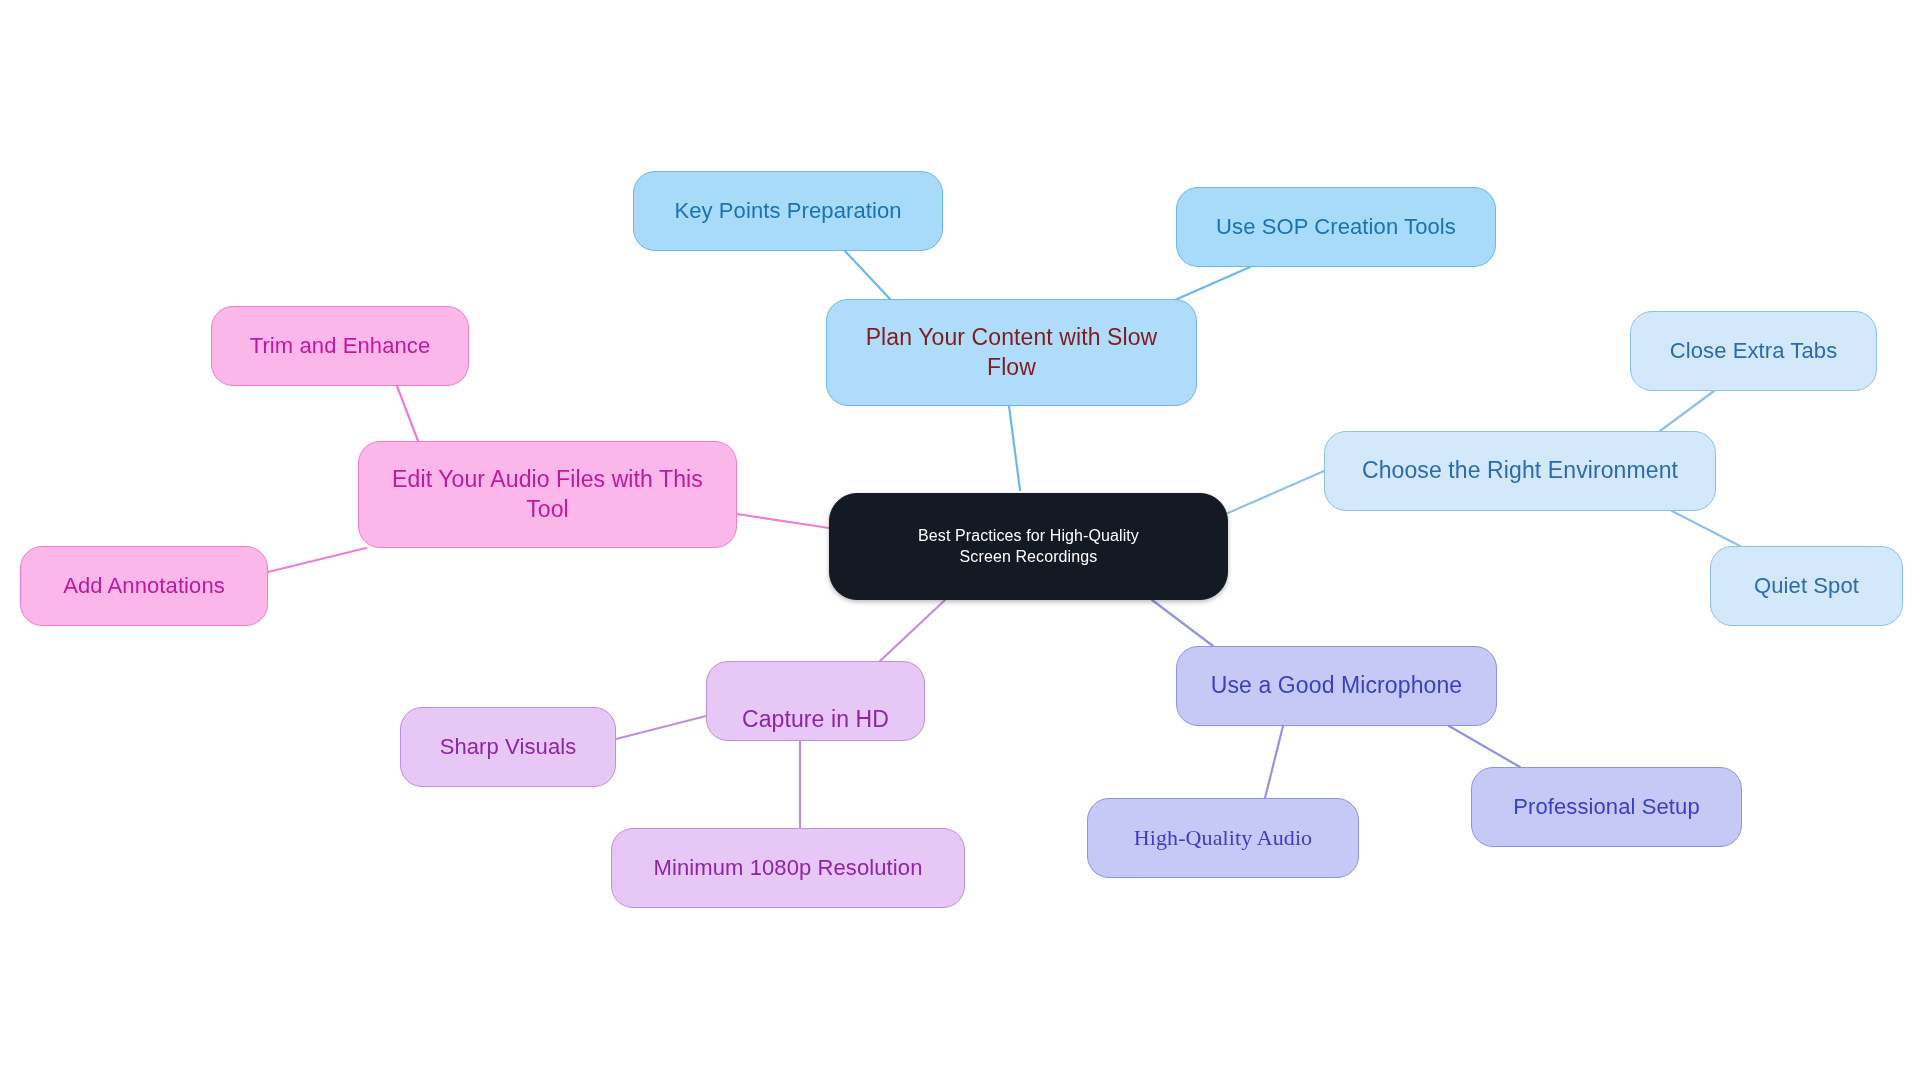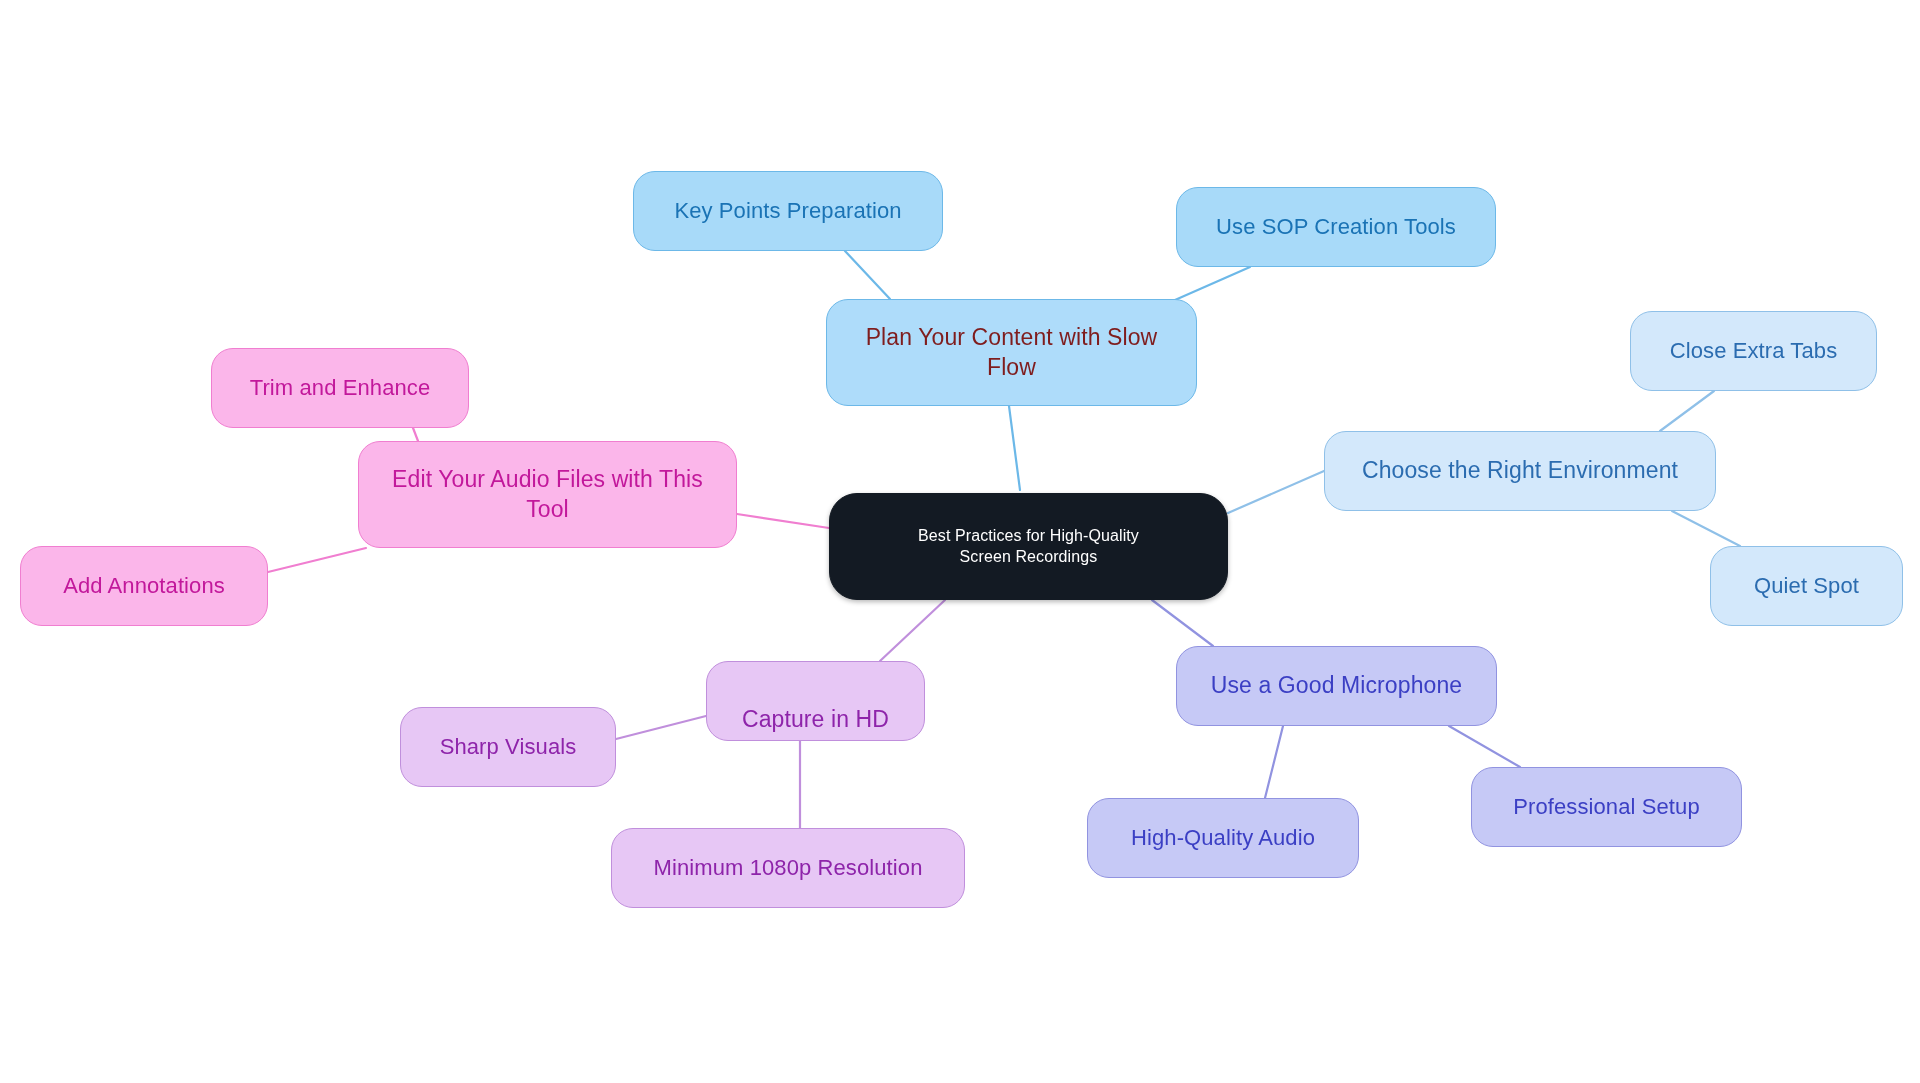--- a/index.html
+++ b/index.html
@@ -84,20 +84,20 @@
 Flow</span></div>
       <div class="node leaf" style="left: 633px; top: 171px; width: 310px; height: 80px; background: rgb(168, 218, 249); border-color: rgb(108, 184, 232); color: rgb(26, 115, 181);"><span>Key Points Preparation</span></div>
       <div class="node leaf" style="left: 1176px; top: 187px; width: 320px; height: 80px; background: rgb(168, 218, 249); border-color: rgb(108, 184, 232); color: rgb(26, 115, 181);"><span>Use SOP Creation Tools</span></div>
       <div class="node branch" style="left: 1324px; top: 431px; width: 392px; height: 80px; background: rgb(211, 232, 251); border-color: rgb(143, 192, 232); color: rgb(43, 108, 176);"><span>Choose the Right Environment</span></div>
       <div class="node branch" style="left: 1176px; top: 646px; width: 321px; height: 80px; background: rgb(198, 201, 246); border-color: rgb(145, 147, 224); color: rgb(59, 63, 196);"><span>Use a Good Microphone</span></div>
       <div class="node branch" style="left: 706px; top: 661px; width: 219px; height: 80px; background: rgb(231, 199, 245); border-color: rgb(192, 143, 220); color: rgb(142, 36, 170); align-items: flex-end;"><span>Capture in HD</span></div>
       <div class="node branch" style="left: 358px; top: 441px; width: 379px; height: 107px; background: rgb(251, 182, 234); border-color: rgb(240, 126, 208); color: rgb(194, 24, 155);"><span>Edit Your Audio Files with This
 Tool</span></div>
       <div class="node leaf" style="left: 1630px; top: 311px; width: 247px; height: 80px; background: rgb(211, 232, 251); border-color: rgb(143, 192, 232); color: rgb(43, 108, 176);"><span>Close Extra Tabs</span></div>
       <div class="node leaf" style="left: 1710px; top: 546px; width: 193px; height: 80px; background: rgb(211, 232, 251); border-color: rgb(143, 192, 232); color: rgb(43, 108, 176);"><span>Quiet Spot</span></div>
-      <div class="node leaf" style="left: 1087px; top: 798px; width: 272px; height: 80px; background: rgb(198, 201, 246); border-color: rgb(145, 147, 224); color: rgb(59, 63, 196);"><span>High-Quality Audio</span></div>
+      <div class="node leaf" style="left: 1087px; top: 798px; width: 272px; height: 80px; background: rgb(198, 201, 246); border-color: rgb(145, 147, 224); color: rgb(59, 63, 196); font-family: Liberation Serif, serif;"><span>High-Quality Audio</span></div>
       <div class="node leaf" style="left: 1471px; top: 767px; width: 271px; height: 80px; background: rgb(198, 201, 246); border-color: rgb(145, 147, 224); color: rgb(59, 63, 196);"><span>Professional Setup</span></div>
       <div class="node leaf" style="left: 400px; top: 707px; width: 216px; height: 80px; background: rgb(231, 199, 245); border-color: rgb(192, 143, 220); color: rgb(142, 36, 170);"><span>Sharp Visuals</span></div>
       <div class="node leaf" style="left: 611px; top: 828px; width: 354px; height: 80px; background: rgb(231, 199, 245); border-color: rgb(192, 143, 220); color: rgb(142, 36, 170);"><span>Minimum 1080p Resolution</span></div>
-      <div class="node leaf" style="left: 211px; top: 306px; width: 258px; height: 80px; background: rgb(251, 182, 234); border-color: rgb(240, 126, 208); color: rgb(194, 24, 155); margin-top: 42px;"><span>Trim and Enhance</span></div>
+      <div class="node leaf" style="left: 211px; top: 306px; width: 258px; height: 80px; background: rgb(251, 182, 234); border-color: rgb(240, 126, 208); color: rgb(194, 24, 155);"><span>Trim and Enhance</span></div>
       <div class="node leaf" style="left: 20px; top: 546px; width: 248px; height: 80px; background: rgb(251, 182, 234); border-color: rgb(240, 126, 208); color: rgb(194, 24, 155);"><span>Add Annotations</span></div>
     </div>
 </div>
 
 </body></html>

